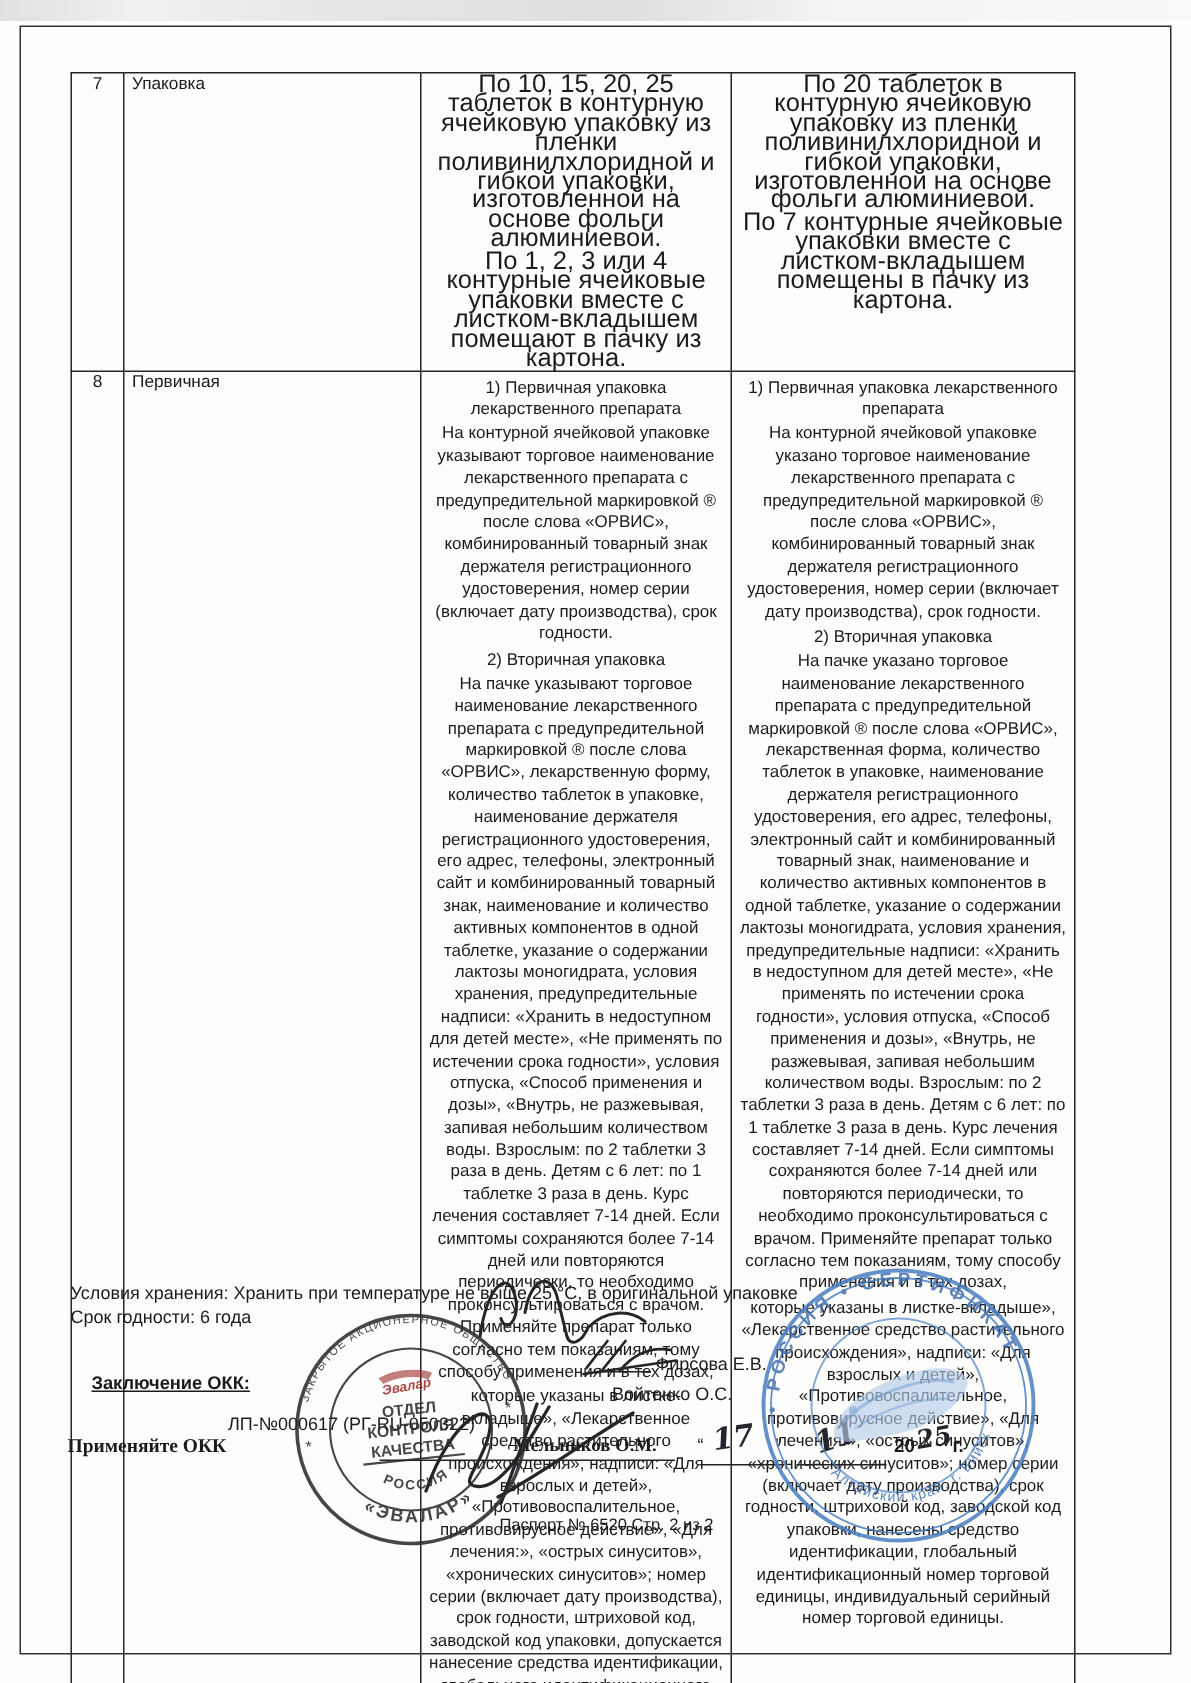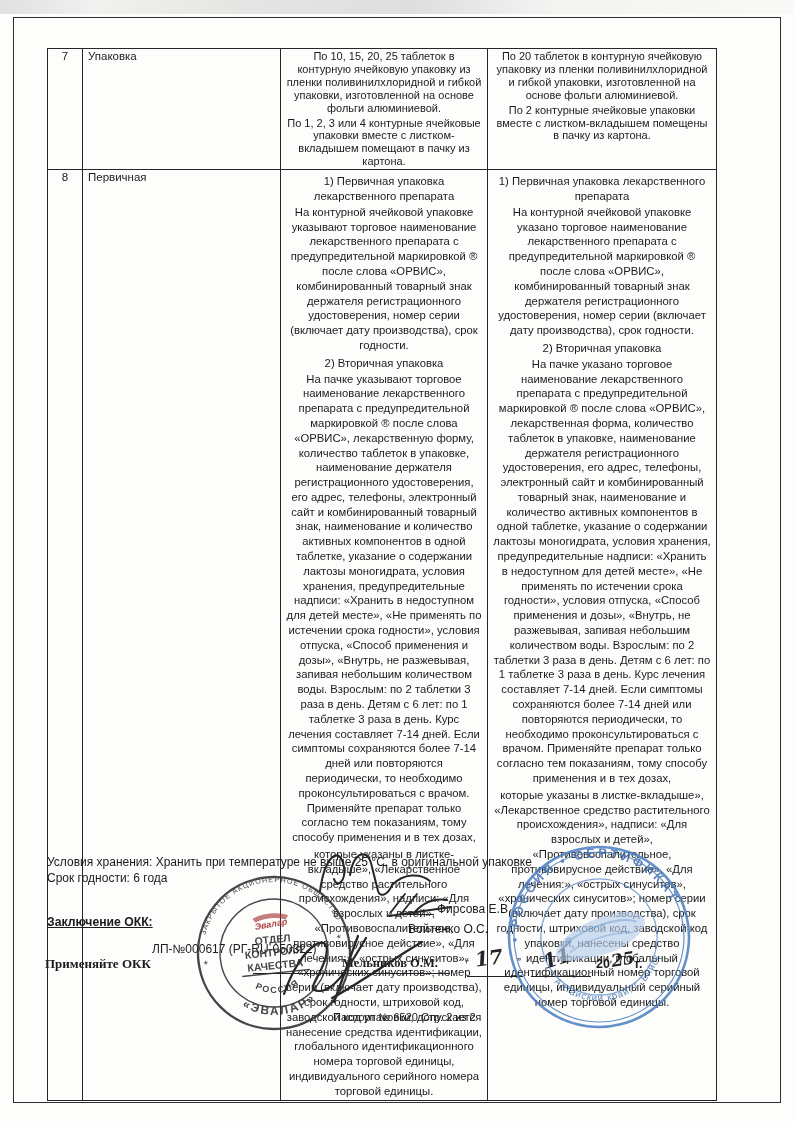--- a/index.html
+++ b/index.html
@@ -7,21 +7,21 @@
         font-family:"Liberation Sans",sans-serif;color:#1b1b1b;}
   .noise-top{position:absolute;left:0;top:0;width:794px;height:14px;
      background:linear-gradient(90deg,#c9c9c9 0%,#e7e7e6 12%,#d2d2d1 30%,#c4c5c4 52%,#ececeb 70%,#f5f5f4 100%);
      opacity:.55;}
   .frame{position:absolute;left:13px;top:17px;width:766px;height:1084px;border:1.8px solid #2f2f2f;}
   table.spec{position:absolute;left:47px;top:48px;width:669px;border-collapse:collapse;table-layout:fixed;}
   table.spec td{border:1.5px solid #262626;vertical-align:top;padding:1px 5px;}
   td.cnum{text-align:center;font-size:11.5px;padding-top:2px;}
   td.cname{font-size:11.5px;padding-left:4px;padding-top:2px;}
   td.ctext{text-align:center;}
-  tr.r7 td.ctext{font-size:11px;line-height:12.9px;}
+  tr.r7 td.ctext{font-size:17px;line-height:12.9px;}
   tr.r8 td.ctext{font-size:11.3px;line-height:14.8px;}
   td.ctext p{margin:0;}
   td.ctext p.gap{margin-top:2px;}
   tr.r8 td.ctext p.pnum{margin:3px 0 1px 0;}
   .abs{position:absolute;white-space:nowrap;}
   .f12{font-size:12px;}
   .lbl{font-weight:bold;text-decoration:underline;font-size:12.2px;}
   .nm{font-size:12px;}
   .rule{position:absolute;height:0;border-top:1.4px solid #222;}
   .hand{font-family:"DejaVu Serif",serif;font-style:italic;font-weight:bold;color:#23242c;}
@@ -48,21 +48,21 @@
     <tbody>
         <tr class="r7">
       <td class="cnum">7</td>
       <td class="cname">Упаковка</td>
       <td class="ctext">
         <p>По 10, 15, 20, 25 таблеток в контурную ячейковую упаковку из пленки поливинилхлоридной и гибкой упаковки, изготовленной на основе фольги алюминиевой.</p>
         <p class="gap">По 1, 2, 3 или 4 контурные ячейковые упаковки вместе с листком-вкладышем помещают в пачку из картона.</p>
       </td>
       <td class="ctext">
         <p>По 20 таблеток в контурную ячейковую упаковку из пленки поливинилхлоридной и гибкой упаковки, изготовленной на основе фольги алюминиевой.</p>
-        <p class="gap">По 2 контурные ячейковые упаковки вместе с листком-вкладышем помещены в пачку из картона.</p>
+        <p class="gap">По 7 контурные ячейковые упаковки вместе с листком-вкладышем помещены в пачку из картона.</p>
       </td>
     </tr>
     <tr class="r8">
       <td class="cnum">8</td>
       <td class="cname">Первичная</td>
       <td class="ctext">
         <p class="pnum">1) Первичная упаковка лекарственного препарата</p>
         <p>На контурной ячейковой упаковке указывают торговое наименование лекарственного препарата с предупредительной маркировкой ® после слова «ОРВИС», комбинированный товарный знак держателя регистрационного удостоверения, номер серии (включает дату производства), срок годности.</p>
         <p class="pnum">2) Вторичная упаковка</p>
         <p>На пачке указывают торговое наименование лекарственного препарата с предупредительной маркировкой ® после слова «ОРВИС», лекарственную форму, количество таблеток в упаковке, наименование держателя регистрационного удостоверения, его адрес, телефоны, электронный сайт и комбинированный товарный знак, наименование и количество активных компонентов в одной таблетке, указание о содержании лактозы моногидрата, условия хранения, предупредительные надписи: «Хранить в недоступном для детей месте», «Не применять по истечении срока годности», условия отпуска, «Способ применения и дозы», «Внутрь, не разжевывая, запивая небольшим количеством воды. Взрослым: по 2 таблетки 3 раза в день. Детям с 6 лет: по 1 таблетке 3 раза в день. Курс лечения составляет 7-14 дней. Если симптомы сохраняются более 7-14 дней или повторяются периодически, то необходимо проконсультироваться с врачом. Применяйте препарат только согласно тем показаниям, тому способу применения и в тех дозах,</p>
@@ -82,21 +82,21 @@
     </table>
 
   <div class="abs f12" style="left:47px;top:855px;">Условия хранения: Хранить при температуре не выше 25 °С, в оригинальной упаковке</div>
   <div class="abs f12" style="left:47px;top:871px;">Срок годности: 6 года</div>
 
   <div class="abs nm" style="left:408px;top:886px;margin-top:36px;">Войтенко О.С.</div>
 
   <div class="abs nm" style="left:437px;top:902px;">Фирсова Е.В.</div>
   <div class="rule" style="left:396px;top:914px;width:38px;"></div>
 
-  <div class="abs lbl" style="left:47px;top:915px;">Заключение ОКК:</div>
+  <div class="abs lbl" style="left:47px;top:915px;padding-left:14px;">Заключение ОКК:</div>
   <div class="abs f12" style="left:152px;top:942px;">ЛП-№000617 (РГ-RU-050322)</div>
 
   <div class="abs" style="left:45px;top:956px;font-weight:bold;font-size:13px;font-family:'Liberation Serif',serif;">Применяйте ОКК</div>
   <div class="abs" style="left:342px;top:956px;font-weight:bold;font-size:12.5px;font-family:'Liberation Serif',serif;">Мельников О.М.</div>
   <div class="rule" style="left:253px;top:973px;width:197px;"></div>
 
   <div class="abs" style="left:465px;top:948px;width:190px;height:34px;">
     <span class="abs f12" style="left:0;top:8px;">“</span>
     <span class="abs hand" style="left:10px;top:-2px;font-size:20px;transform:rotate(-8deg);">17</span>
     <span class="abs f12" style="left:52px;top:8px;">”</span>

